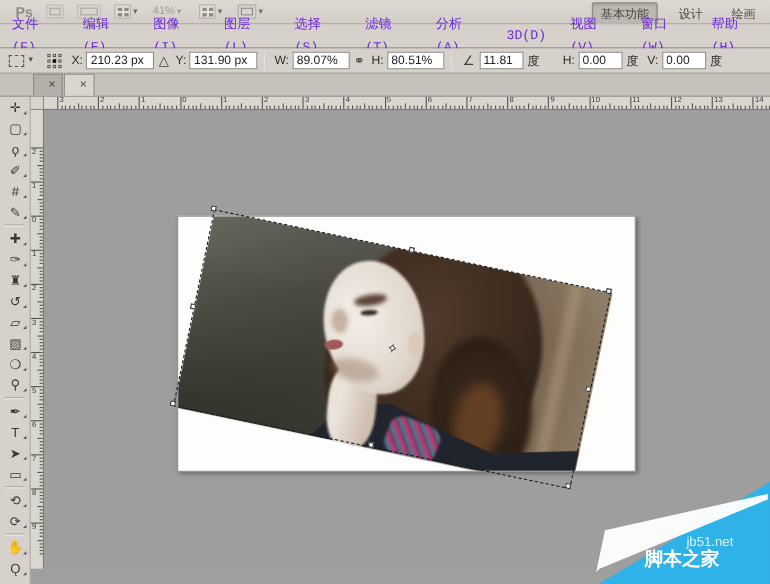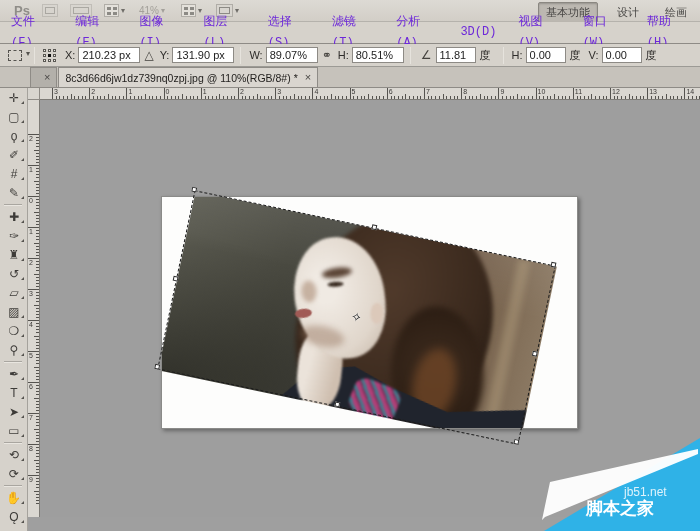--- a/index.html
+++ b/index.html
@@ -233,21 +233,20 @@
     <span class="opt-label">V:</span>
     <input class="opt-field" style="width: 40px;" value="0.00">
     <span class="opt-unit">度</span>
   </div>
 
   <div class="tabbar">
     <div class="tab inactive">
       <span class="tab-close">×</span>
     </div>
     <div class="tab active">
-      <span>8c3d66d6jw1dz739nq0zpj.jpg @ 110%(RGB/8#) *</span>
       <span class="tab-close">×</span>
     </div>
   </div>
 
   <div class="toolbar" id="toolbar">
       <div class="tool">✛</div>
       <div class="tool">▢</div>
       <div class="tool">ϙ</div>
       <div class="tool">✐</div>
       <div class="tool">#</div>

